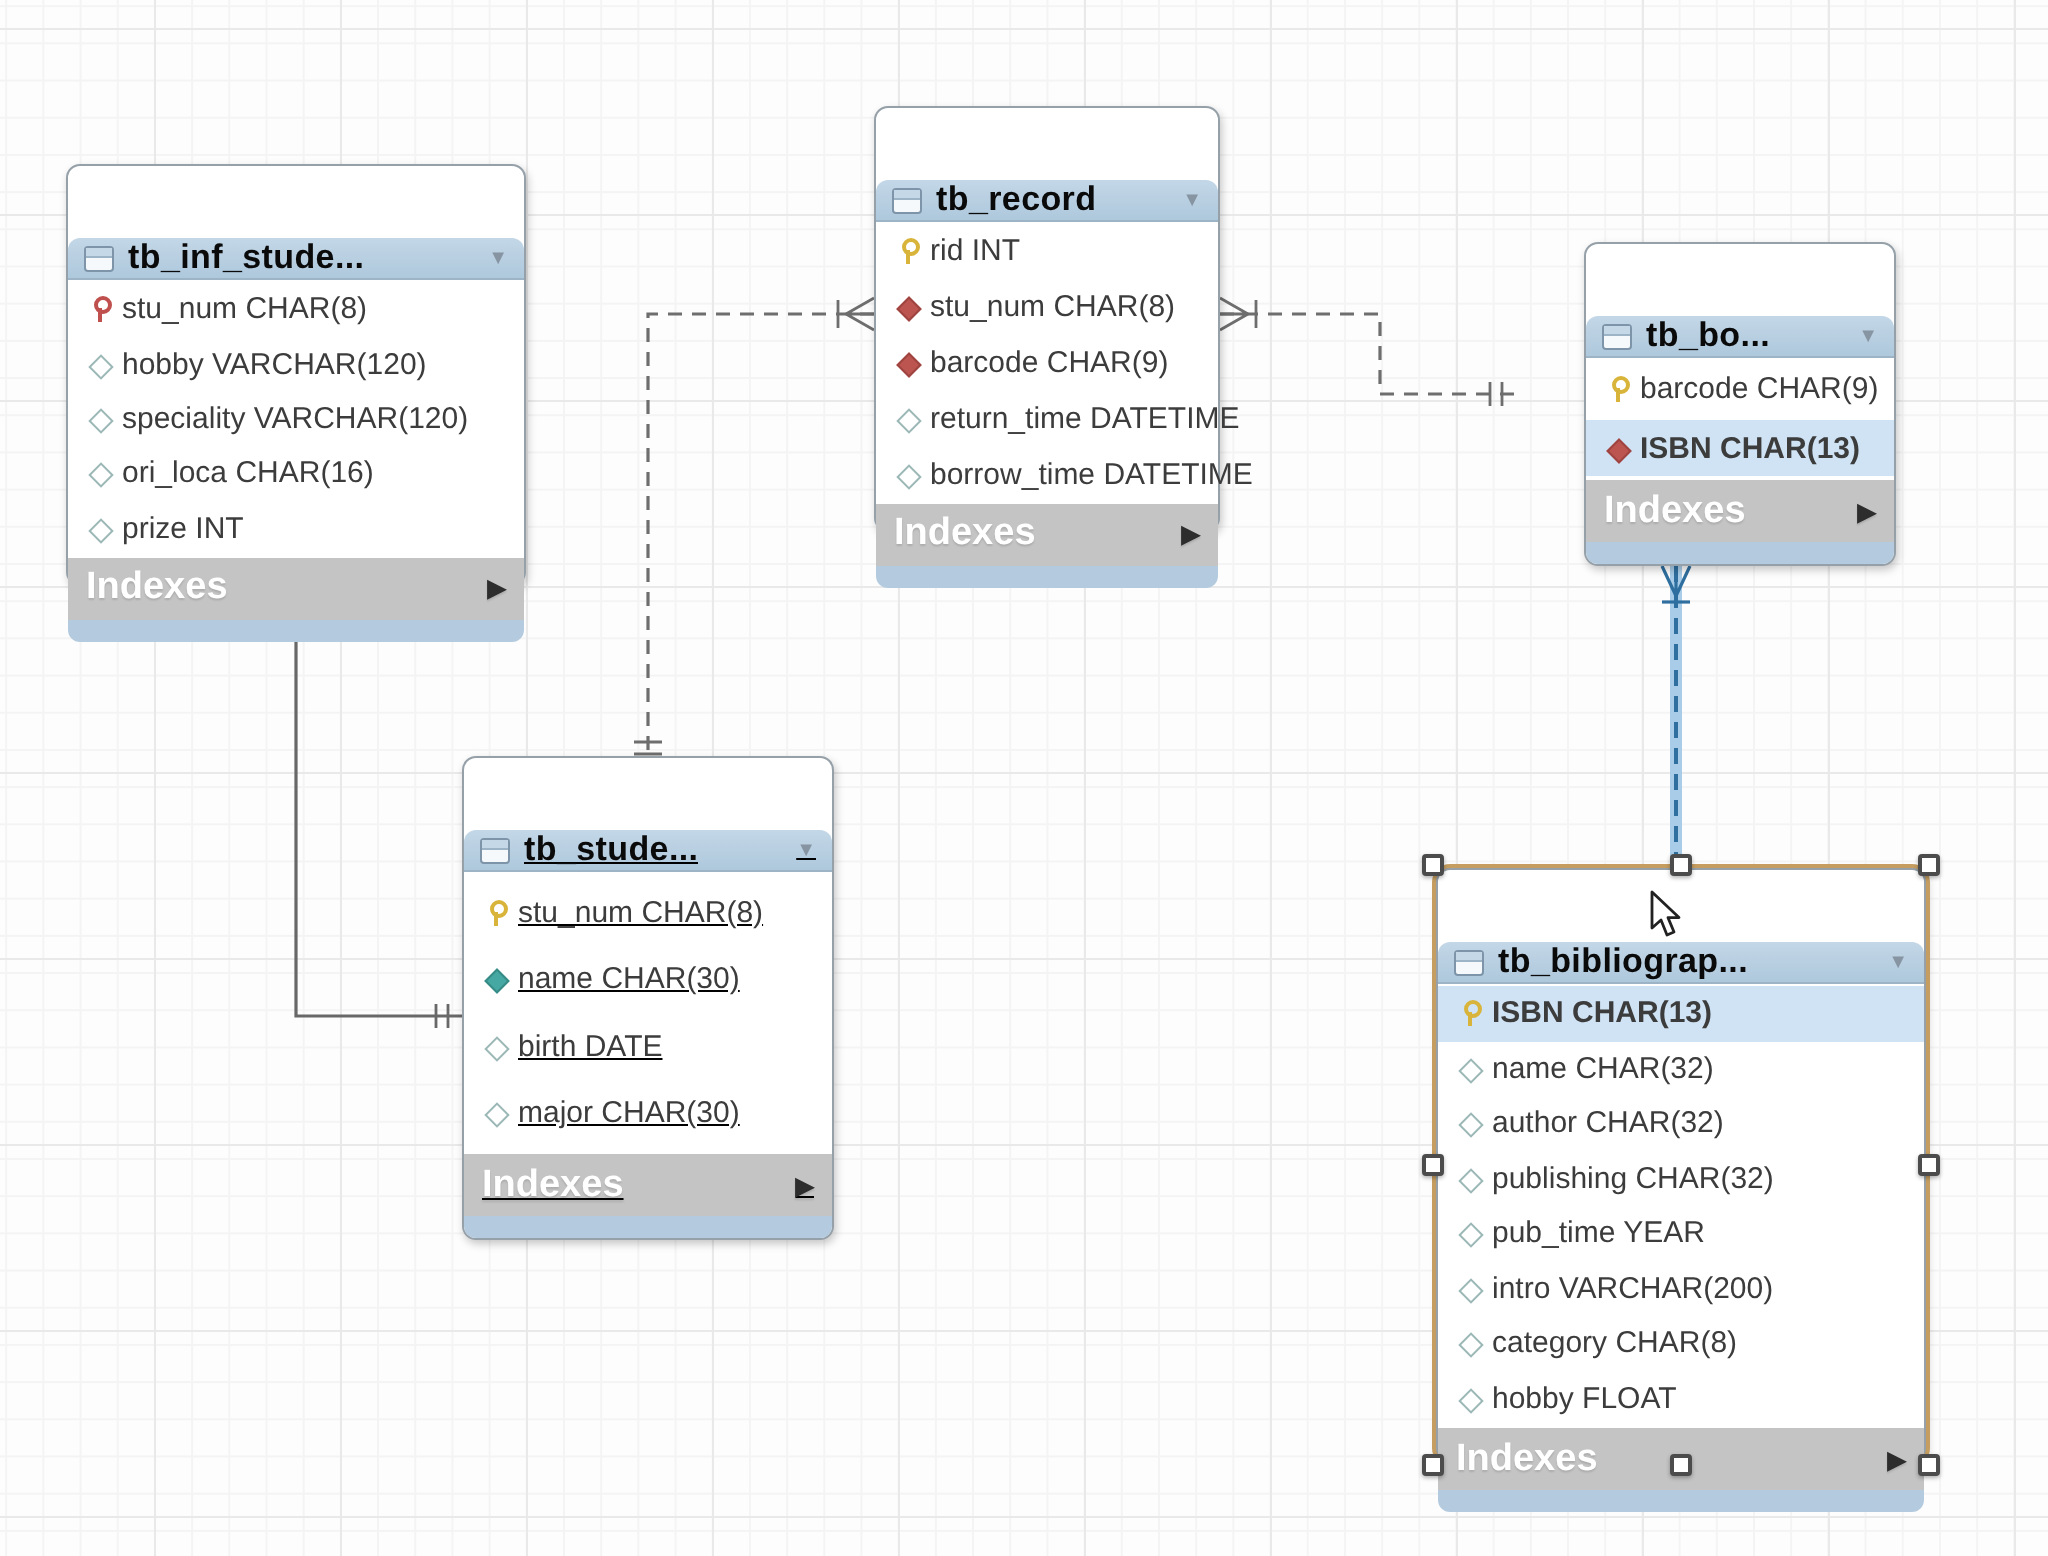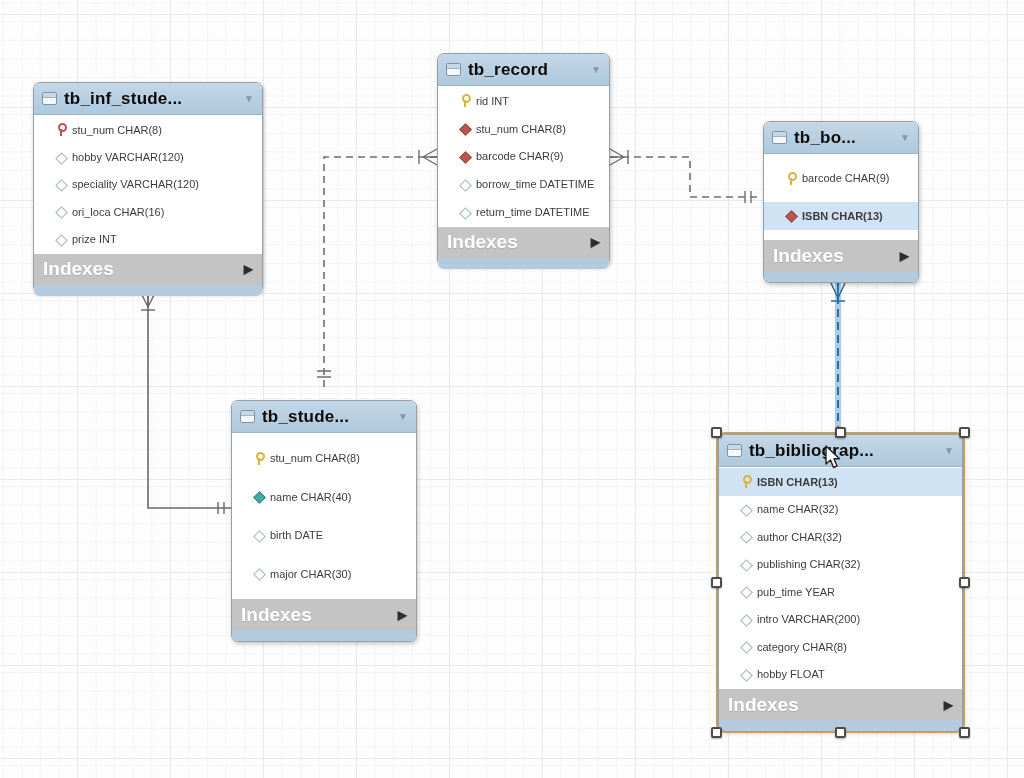--- a/index.html
+++ b/index.html
@@ -22,46 +22,47 @@
   .table-card {
     position:absolute; z-index:2;
     background:#fff;
     border:1px solid #95a0a8; border-radius:7px;
     box-shadow:1px 2px 4px rgba(0,0,0,.22);
     display:flex; flex-direction:column;
   }
   .table-card.selected { box-shadow:0 0 0 2px #c59d61, 1px 2px 4px rgba(0,0,0,.22); }
 
   .table-header {
-    height:32px; flex:none;
+    height:21px; flex:none;
     display:flex; align-items:center; gap:7px; padding:0 8px;
     background:linear-gradient(#c3d7e7, #aec8dc);
     border-bottom:1px solid #9db4c6;
     border-radius:6px 6px 0 0;
     cursor:default;
+    margin-top:36px;
   }
   .tbl-icon {
     width:15px; height:13px; flex:none; position:relative;
     background:#f5f9fc; border:1px solid #7e95a9; border-radius:2px;
   }
   .tbl-icon::before {
     content:""; position:absolute; left:0; top:0; right:0; height:4px;
     background:#c4d8e7; border-bottom:1px solid #9cb4c6;
   }
   .tbl-title {
     font-weight:bold; font-size:17px; color:#0a0a0a; letter-spacing:0.2px;
     white-space:nowrap; overflow:hidden;
   }
   .hdr-expander { margin-left:auto; color:#8795a2; font-size:10px; flex:none; }
 
   .table-rows { flex:1 1 auto; display:flex; flex-direction:column; justify-content:space-evenly; padding:1px 0; }
   .col-row {
     height:var(--rh,27px); flex:none;
-    display:flex; align-items:center; padding-left:22px;
-    font-size:11px; color:#3c3c3c; white-space:nowrap;
+    display:flex; align-items:center; padding-left:11px;
+    font-size:15px; color:#3c3c3c; white-space:nowrap;
   }
   .col-row.hl { background:#cfe3f4;font-weight:bold; }
 
   .cicon { width:10px; height:13px; position:relative; flex:none; margin-right:6px; display:inline-block; }
   .key-yellow::before, .key-red::before {
     content:""; position:absolute; left:2px; top:0;
     width:5px; height:5px; border-radius:50%; border:2px solid #d9b43a;
   }
   .key-yellow::after, .key-red::after {
     content:""; position:absolute; left:4px; top:6px; width:2px; height:7px; background:#d9b43a;
@@ -183,35 +184,35 @@
         <div class="col-row">
           <span class="cicon diamond-red"></span>
           <span class="ctext">stu_num CHAR(8)</span>
         </div>
         <div class="col-row">
           <span class="cicon diamond-red"></span>
           <span class="ctext">barcode CHAR(9)</span>
         </div>
         <div class="col-row">
           <span class="cicon diamond-outline"></span>
+          <span class="ctext">return_time DATETIME</span>
+        </div>
+        <div class="col-row">
+          <span class="cicon diamond-outline"></span>
           <span class="ctext">borrow_time DATETIME</span>
         </div>
-        <div class="col-row">
-          <span class="cicon diamond-outline"></span>
-          <span class="ctext">return_time DATETIME</span>
-        </div>
-      </div>
-    <div class="table-footer">
-      <span>Indexes</span>
-      <span class="footer-arrow">▶</span>
-    </div>
-    <div class="table-strip"></div>
-  </div>
-
-  <div class="table-card" style="left:763px; top:121px; width:156px; height:162px; --rh:28.5px;">
+      </div>
+    <div class="table-footer">
+      <span>Indexes</span>
+      <span class="footer-arrow">▶</span>
+    </div>
+    <div class="table-strip"></div>
+  </div>
+
+  <div class="table-card" style="left:792px; top:121px; width:156px; height:162px; --rh:28.5px;">
     <div class="table-header">
       <span class="tbl-icon"></span>
       <span class="tbl-title">tb_bo...</span>
       <span class="hdr-expander">▼</span>
     </div>
     <div class="table-rows">
         <div class="col-row">
           <span class="cicon key-yellow"></span>
           <span class="ctext">barcode CHAR(9)</span>
         </div>
@@ -220,34 +221,34 @@
           <span class="ctext">ISBN CHAR(13)</span>
         </div>
       </div>
     <div class="table-footer">
       <span>Indexes</span>
       <span class="footer-arrow">▶</span>
     </div>
     <div class="table-strip"></div>
   </div>
 
-  <div class="table-card" style="left:231px; top:400px; width:186px; height:242px; --rh:28px;">
+  <div class="table-card" style="left:231px; top:378px; width:186px; height:242px;text-decoration:underline; --rh:28px;">
     <div class="table-header">
       <span class="tbl-icon"></span>
       <span class="tbl-title">tb_stude...</span>
       <span class="hdr-expander">▼</span>
     </div>
     <div class="table-rows">
         <div class="col-row">
           <span class="cicon key-yellow"></span>
           <span class="ctext">stu_num CHAR(8)</span>
         </div>
         <div class="col-row">
           <span class="cicon diamond-teal"></span>
-          <span class="ctext">name CHAR(40)</span>
+          <span class="ctext">name CHAR(30)</span>
         </div>
         <div class="col-row">
           <span class="cicon diamond-outline"></span>
           <span class="ctext">birth DATE</span>
         </div>
         <div class="col-row">
           <span class="cicon diamond-outline"></span>
           <span class="ctext">major CHAR(30)</span>
         </div>
       </div>

